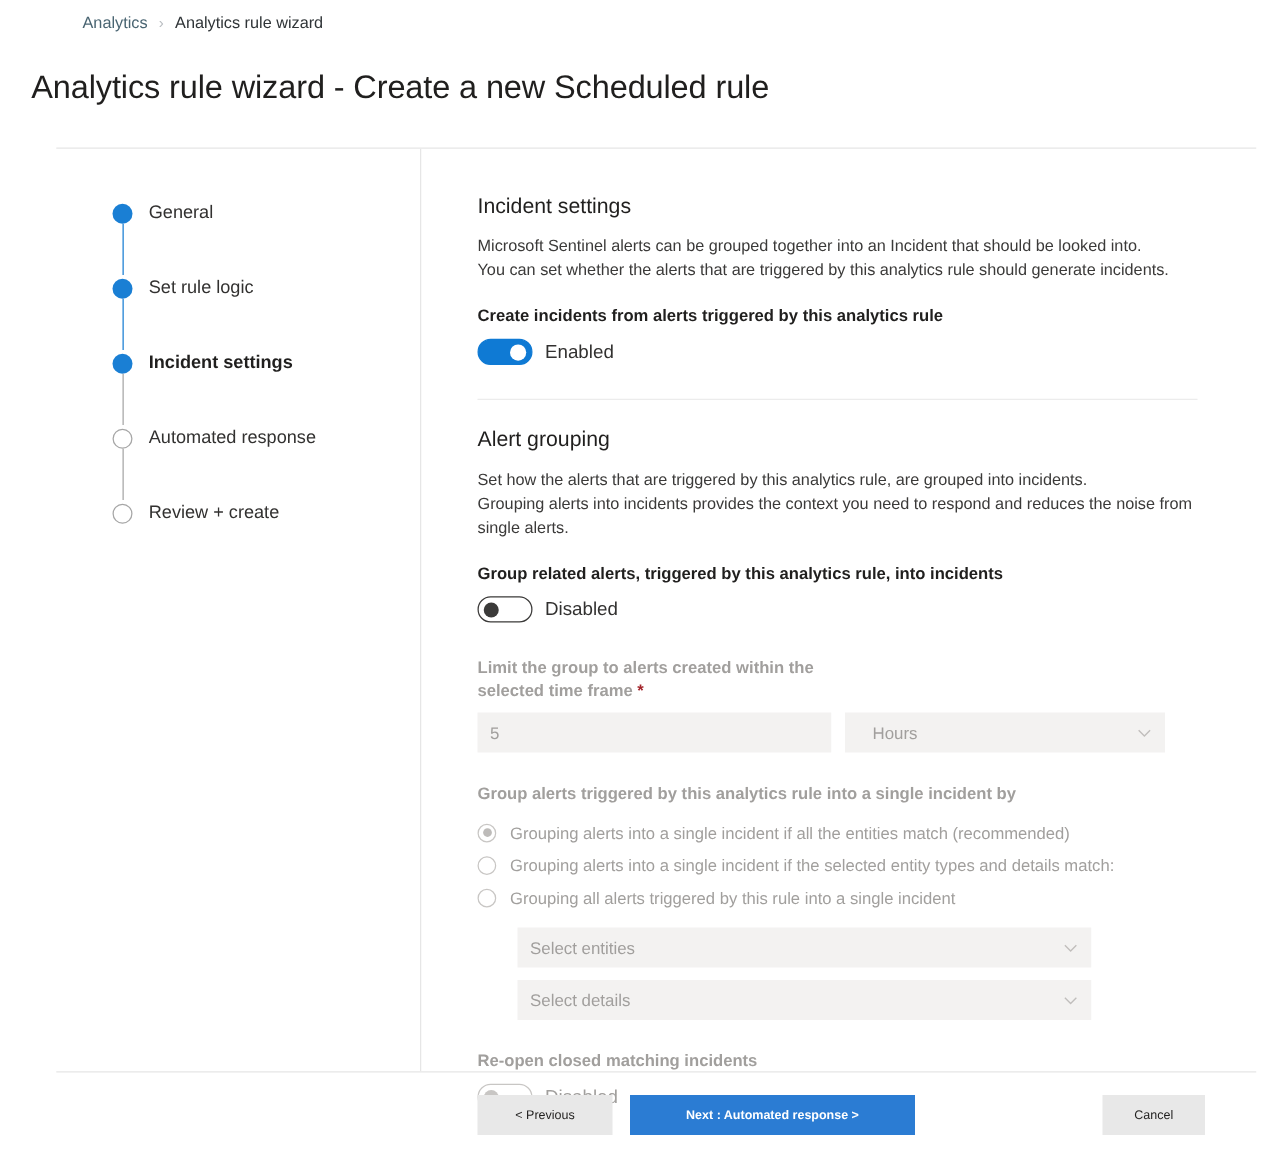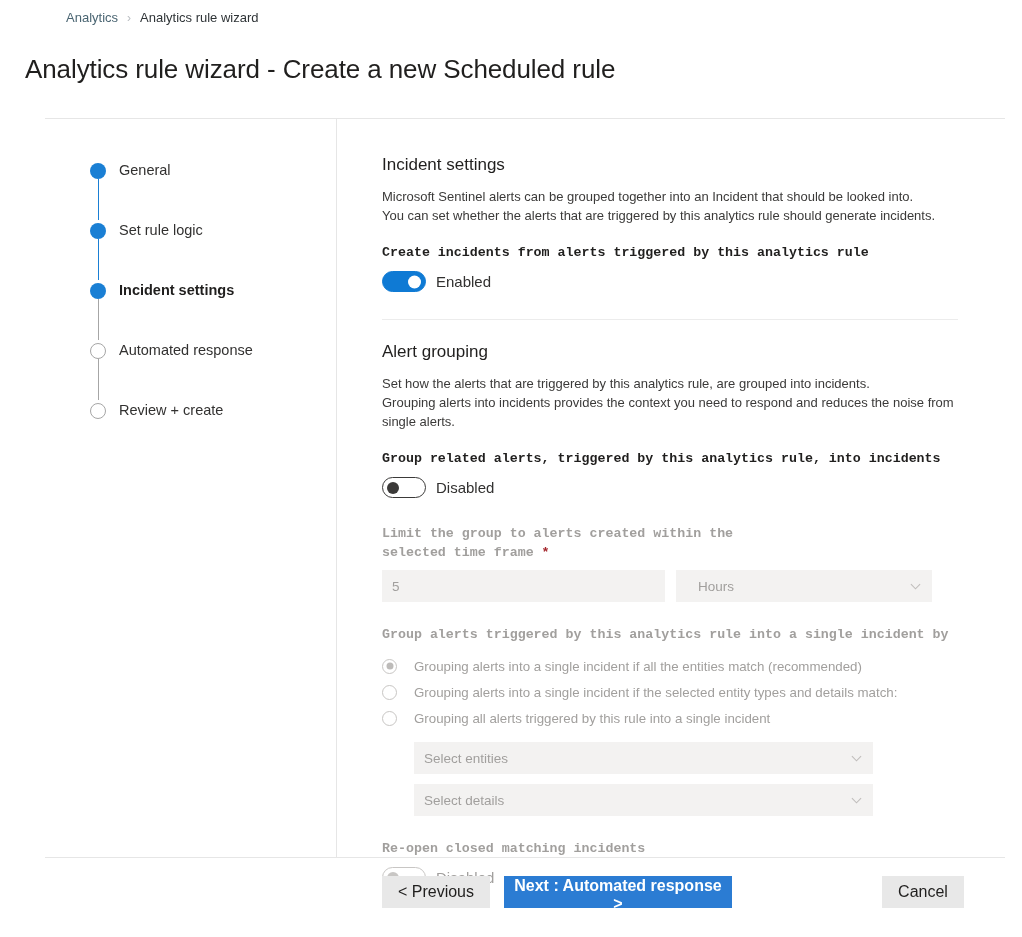--- a/index.html
+++ b/index.html
@@ -150,21 +150,20 @@
     font-size: 13px;
     line-height: 19px;
     color: #3b3a39;
     margin: 0;
   }
   .field-label {
     font-size: 13.3px;
     font-weight: bold;
     color: #201f1e;
     line-height: 19px;
-    font-family: Liberation Mono, monospace;
   }
   .field-label.disabled { color: #a19f9d; }
   .req-star { color: #a4262c; font-weight: bold; }
 
   
   .toggle-row {
     display: flex;
     align-items: center;
     gap: 10px;
   }
@@ -261,21 +260,21 @@
     width: 11px;
     height: 11px;
     flex: 0 0 auto;
   }
   .chev svg { display: block; }
 
   
   .radio-row {
     display: flex;
     align-items: center;
-    gap: 17px;
+    gap: 11px;
     height: 26px;
     cursor: default;
   }
   .radio {
     width: 15px;
     height: 15px;
     border-radius: 50%;
     border: 1.4px solid #c8c6c4;
     box-sizing: border-box;
     position: relative;
@@ -304,21 +303,21 @@
     position: absolute;
     left: 382px;
     top: 876px;
     width: 576px;
     height: 32px;
   }
   .btn {
     height: 32px;
     border: none;
     font-family: "Liberation Sans", sans-serif;
-    font-size: 16px;
+    font-size: 10px;
     cursor: pointer;
     box-sizing: border-box;
     position: absolute;
     top: 0;
   }
   .btn-secondary {
     background: #e8e8e8;
     color: #201f1e;
   }
   .btn-primary {

